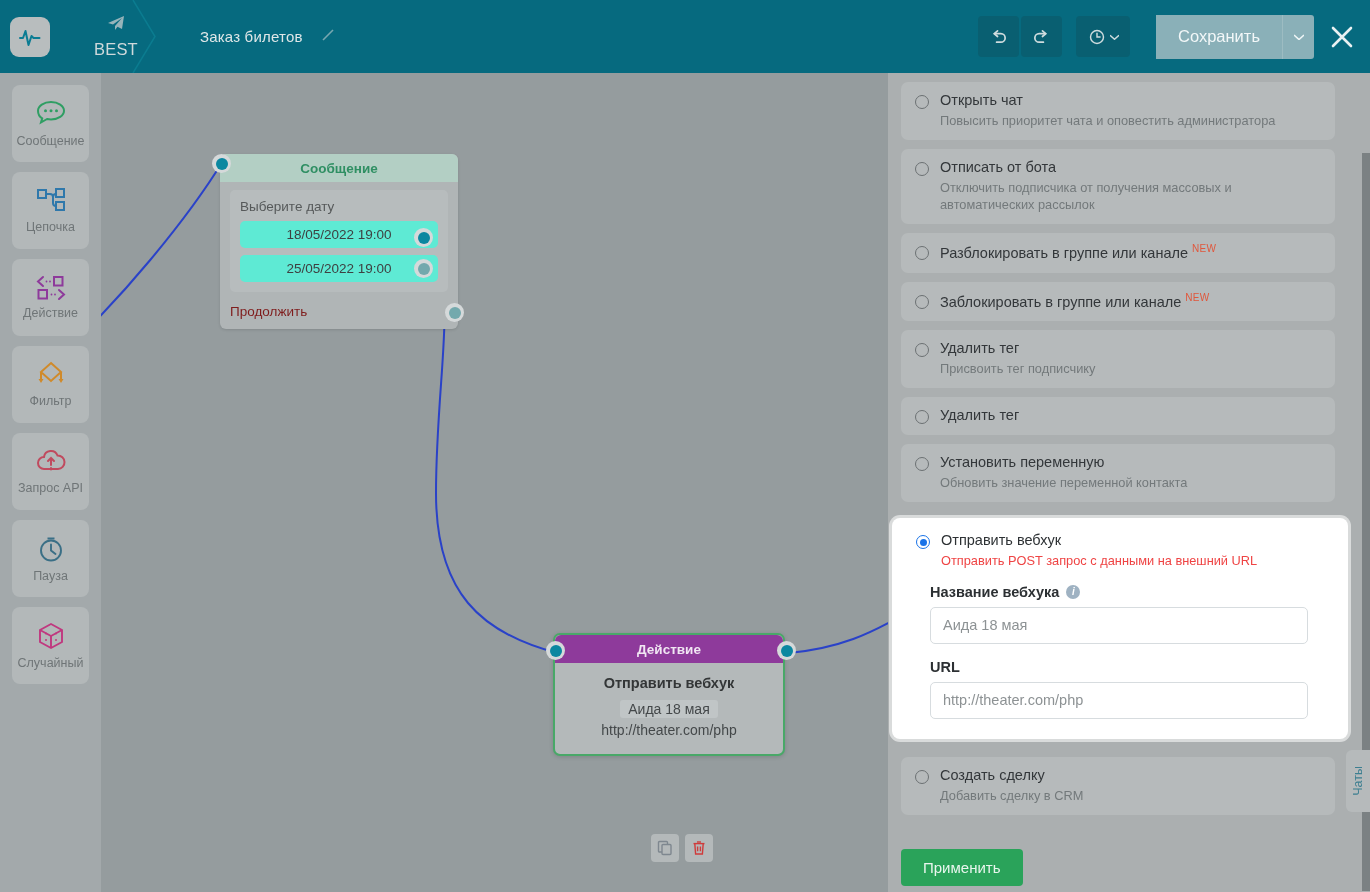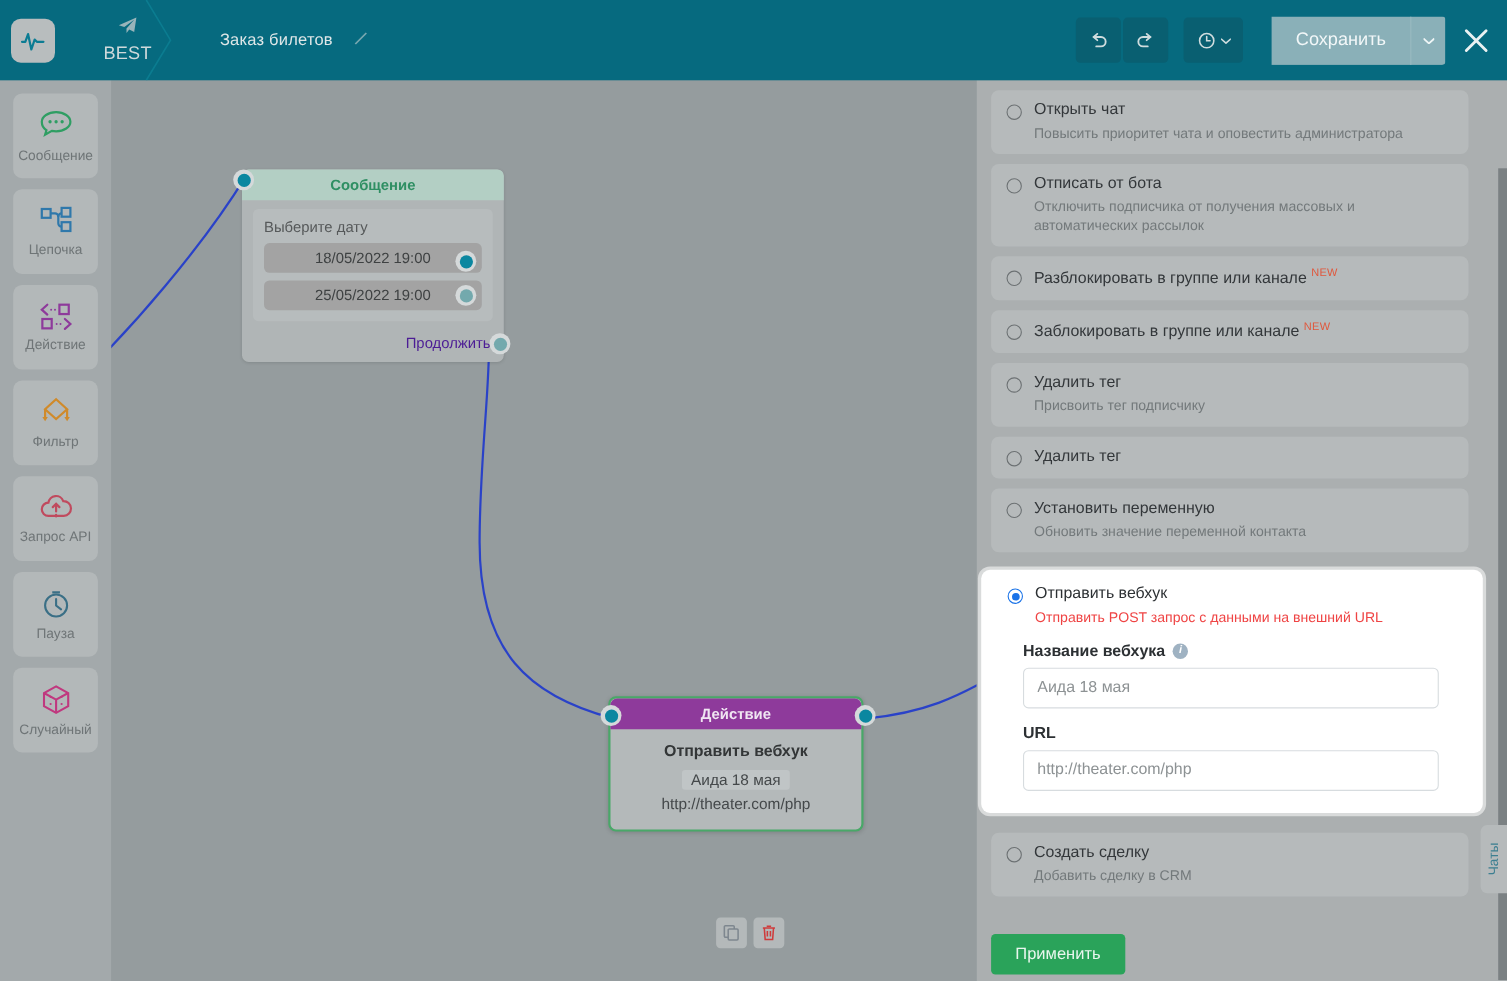--- a/index.html
+++ b/index.html
@@ -105,28 +105,28 @@
   .node-head {
     height: 28px; display: flex; align-items: center; justify-content: center;
     font-size: 13.5px; border-radius: 6px 6px 0 0;
   }
   .head-msg { background: #b3cfc4; color: #2f8f63; font-weight: bold; }
   .msg-body { padding: 8px 10px 6px 10px; }
   .msg-inner { background: #b7bcbd; border-radius: 5px; padding: 9px 10px 10px 10px; }
   .msg-prompt { font-size: 13.5px; color: #56595a; margin-bottom: 7px; }
   .msg-opt {
     position: relative;
-    height: 27px; background: #a3a3a3; border-radius: 5px;
+    height: 27px; background: #5eead4; border-radius: 5px;
     display: flex; align-items: center; justify-content: center;
     font-size: 13.5px; color: #3e4142; margin-bottom: 7px; cursor: pointer;
   }
   .msg-opt:last-child { margin-bottom: 0; }
   .msg-foot {
-    display: flex; align-items: center; justify-content: flex-end;
-    padding: 6px 12px 10px 10px; font-size: 13.5px; color: #4c1d95;
+    display: flex; align-items: center; justify-content: flex-start;
+    padding: 6px 12px 10px 10px; font-size: 13.5px; color: #7f1d1d;
   }
   
   #node-action {
     left: 452px; top: 560px; width: 232px;
     background: #b4b9ba;
     border: 2px solid #49a868; border-radius: 7px;
     box-shadow: 0 1px 4px rgba(0,0,0,.15);
   }
   .head-act { background: #8e3a9b; color: #f0e6f2; font-weight: bold; }
   .act-body { padding: 12px 10px 16px 10px; text-align: center; }

